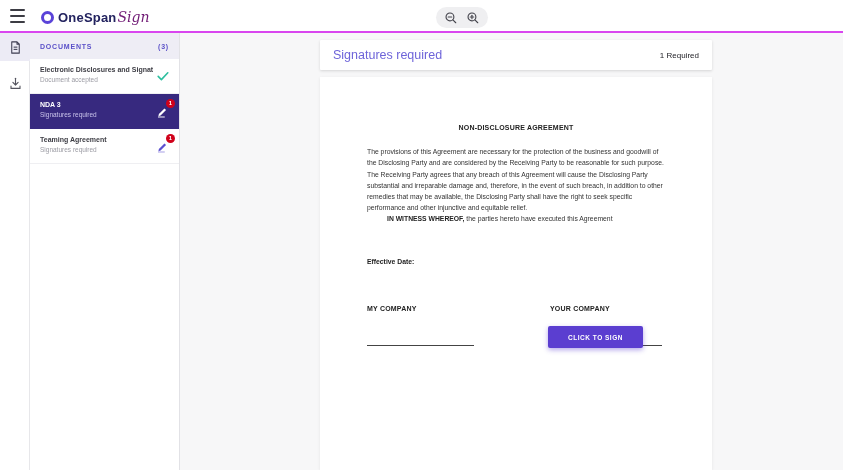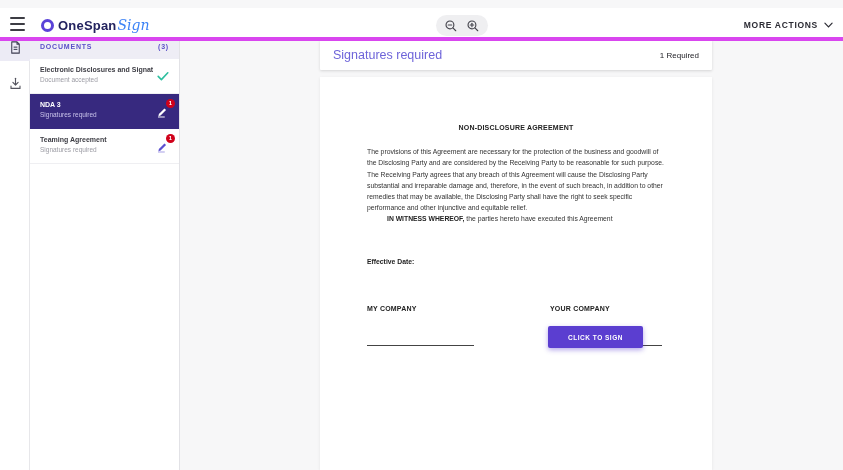--- a/index.html
+++ b/index.html
@@ -1,26 +1,26 @@
 <!DOCTYPE html>
 <html><head>
 <meta charset="utf-8">
 <style>
   * { margin:0; padding:0; box-sizing:border-box; }
   body { background:#dcdcdc; font-family:"Liberation Sans", sans-serif; }
   .screen { position:relative; width:843px; height:470px; background:#f7f7f8; overflow:hidden; }
 
   
-  .topbar { position:absolute; left:0; top:8px; width:843px; height:33px; background:#ffffff; border-bottom:4px solid #d946ef; z-index:30; }
+  .topbar { position:absolute; left:0; top:0; width:843px; height:33px; background:#ffffff; border-bottom:2px solid #d946ef; z-index:30; }
   .hamburger { position:absolute; left:10px; top:9px; width:16px; height:14px; display:flex; flex-direction:column; justify-content:space-between; cursor:pointer; background:none; border:none; }
   .hamburger span { display:block; width:15px; height:2px; background:#3c3c44; border-radius:1px; }
   .logo { position:absolute; left:41px; top:5px; display:flex; align-items:center; height:24px; }
   .logo-ring { width:13px; height:13px; border:3.5px solid #5a43d8; border-radius:50%; margin-right:4px; }
   .logo-onespan { font-size:13px; font-weight:700; color:#23235f; letter-spacing:.2px; }
-  .logo-sign { font-family:"DejaVu Serif", serif; font-style:italic; font-size:14px; color:#3b82f6; margin-left:1px; }
+  .logo-sign { font-family:"DejaVu Serif", serif; font-style:italic; font-size:14px; color:#701a75; margin-left:1px; }
   .zoom-pill { position:absolute; left:436px; top:7px; height:21px; background:#efeff1; border-radius:11px; display:flex; align-items:center; padding:0 7px; gap:6px; }
   .zoom-btn { background:none; border:none; width:16px; height:16px; padding:0; cursor:pointer; display:flex; align-items:center; justify-content:center; }
   .more-actions { position:absolute; right:10px; top:0; height:33px; display:flex; align-items:center; gap:6px; background:none; border:none; cursor:pointer; font-family:"Liberation Sans", sans-serif; font-size:8.5px; font-weight:700; letter-spacing:.7px; color:#2b2b33; }
 
   
   .rail { position:absolute; left:0; top:33px; width:30px; bottom:0; background:#ffffff; border-right:1px solid #e7e7ea; z-index:20; }
   .rail-item { width:30px; height:28px; display:flex; align-items:center; justify-content:center; cursor:pointer; }
   .rail-item.active { background:#ecebf5; }
   .rail-item + .rail-item { margin-top:8px; }
 
@@ -80,26 +80,20 @@
       </button>
       <button class="zoom-btn">
         <svg width="14" height="14" viewBox="0 0 20 20" fill="none" stroke="#44444c" stroke-width="1.6" stroke-linecap="round">
           <circle cx="8.5" cy="8.5" r="5.6"></circle>
           <line x1="12.7" y1="12.7" x2="16.8" y2="16.8"></line>
           <line x1="6" y1="8.5" x2="11" y2="8.5"></line>
           <line x1="8.5" y1="6" x2="8.5" y2="11"></line>
         </svg>
       </button>
     </div>
-    <button class="more-actions">
-      <span>MORE ACTIONS</span>
-      <svg width="9" height="6" viewBox="0 0 10 6" fill="none" stroke="#2b2b33" stroke-width="1.3" stroke-linecap="round">
-        <path d="M1 1l4 4 4-4"></path>
-      </svg>
-    </button>
   </header>
 
   <nav class="rail">
     <div class="rail-item active">
       <svg width="15" height="15" viewBox="0 0 20 20" fill="none" stroke="#3c3c50" stroke-width="1.4" stroke-linejoin="round">
         <path d="M5 2.5h7l3 3v12H5z"></path>
         <path d="M12 2.5v3h3"></path>
         <line x1="7.5" y1="9.5" x2="12.5" y2="9.5"></line>
         <line x1="7.5" y1="12.5" x2="12.5" y2="12.5"></line>
       </svg>

